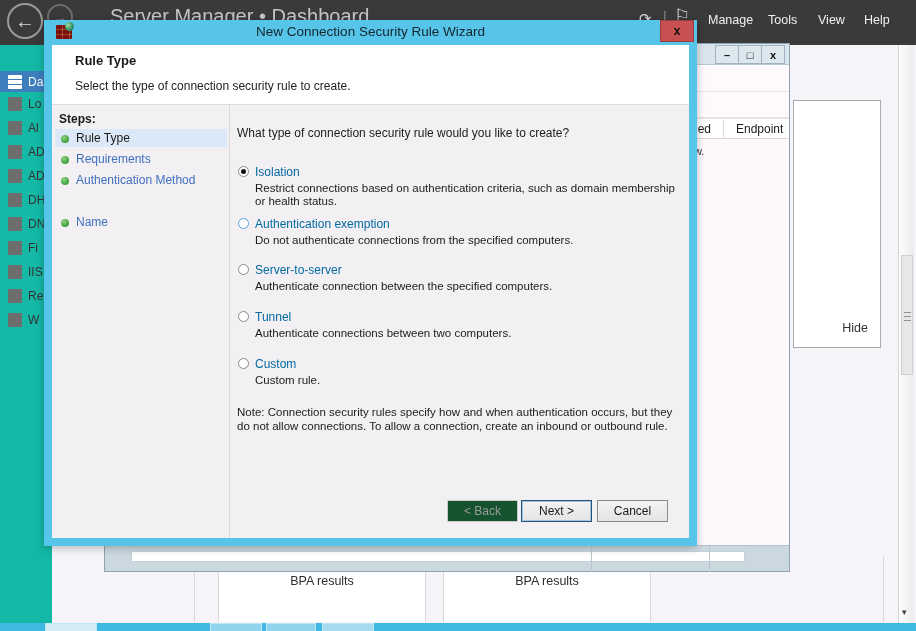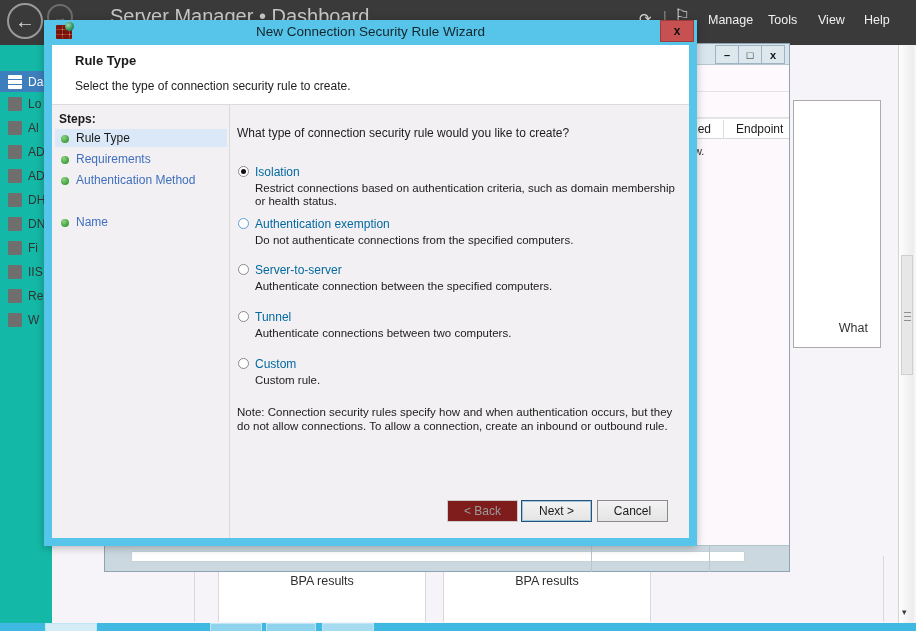--- a/index.html
+++ b/index.html
@@ -76,21 +76,21 @@
   .step.current .step-lbl { color:#1a1a1a; }
 
   .q-text { position:absolute; left:185px; top:81px; width:450px; font-size:12px; color:#1c1c1c; }
   .radio { position:absolute; width:11px; height:11px; border-radius:50%; background:#fff; border:1px solid #8a8a8a; }
   .radio.selected::after { content:''; position:absolute; left:2px; top:2px; width:5px; height:5px; border-radius:50%; background:#101010; }
   .radio.hovered { border-color:#5d9ed8; }
   .opt-lbl { position:absolute; font-size:12px; font-weight:normal; color:#0369a1; }
   .opt-desc { position:absolute; width:430px; font-size:11.5px; line-height:13px; color:#1c1c1c; }
   .note { position:absolute; left:185px; top:360px; width:448px; font-size:11.5px; line-height:14px; color:#1c1c1c; }
   .btn { position:absolute; top:455px; width:71px; height:22px; background:linear-gradient(#f3f3f3,#e4e4e4); border:1px solid #8a8a8a; font-size:12px; color:#1a1a1a; text-align:center; line-height:20px; }
-  .btn.disabled { color:#9b9b9b; border-color:#cccccc; background:#7f1d1d; }
+  .btn.disabled { color:#9b9b9b; border-color:#cccccc; background:#14532d; }
   .btn.focused { border:1px solid #26537a; box-shadow:inset 0 0 0 1px #9fc3da; }
 
   
   .taskbar { left:0; top:623px; width:916px; height:8px; background:#3fb9e2; z-index:4; }
   .tb-block { position:absolute; top:0; height:8px; border:1px solid #bfe6f4; border-bottom:none; }
 </style>
 </head>
 <body>
 
 <div class="screen">
@@ -153,21 +153,21 @@
       <span class="nav-ico"></span>
       <span class="nav-lbl">Re</span>
     </div>
     <div class="nav-row" style="top:264px;">
       <span class="nav-ico"></span>
       <span class="nav-lbl">W</span>
     </div>
   </div>
 
   <div class="abs right-panel">
-    <span class="hide-link">What</span>
+    <span class="hide-link">Hide</span>
   </div>
 
   <div class="abs v-scroll">
     <div class="v-thumb">
       <span class="grip" style="top:56px;"></span>
       <span class="grip" style="top:60px;"></span>
       <span class="grip" style="top:64px;"></span>
     </div>
     <div class="v-arrow">▾</div>
   </div>

